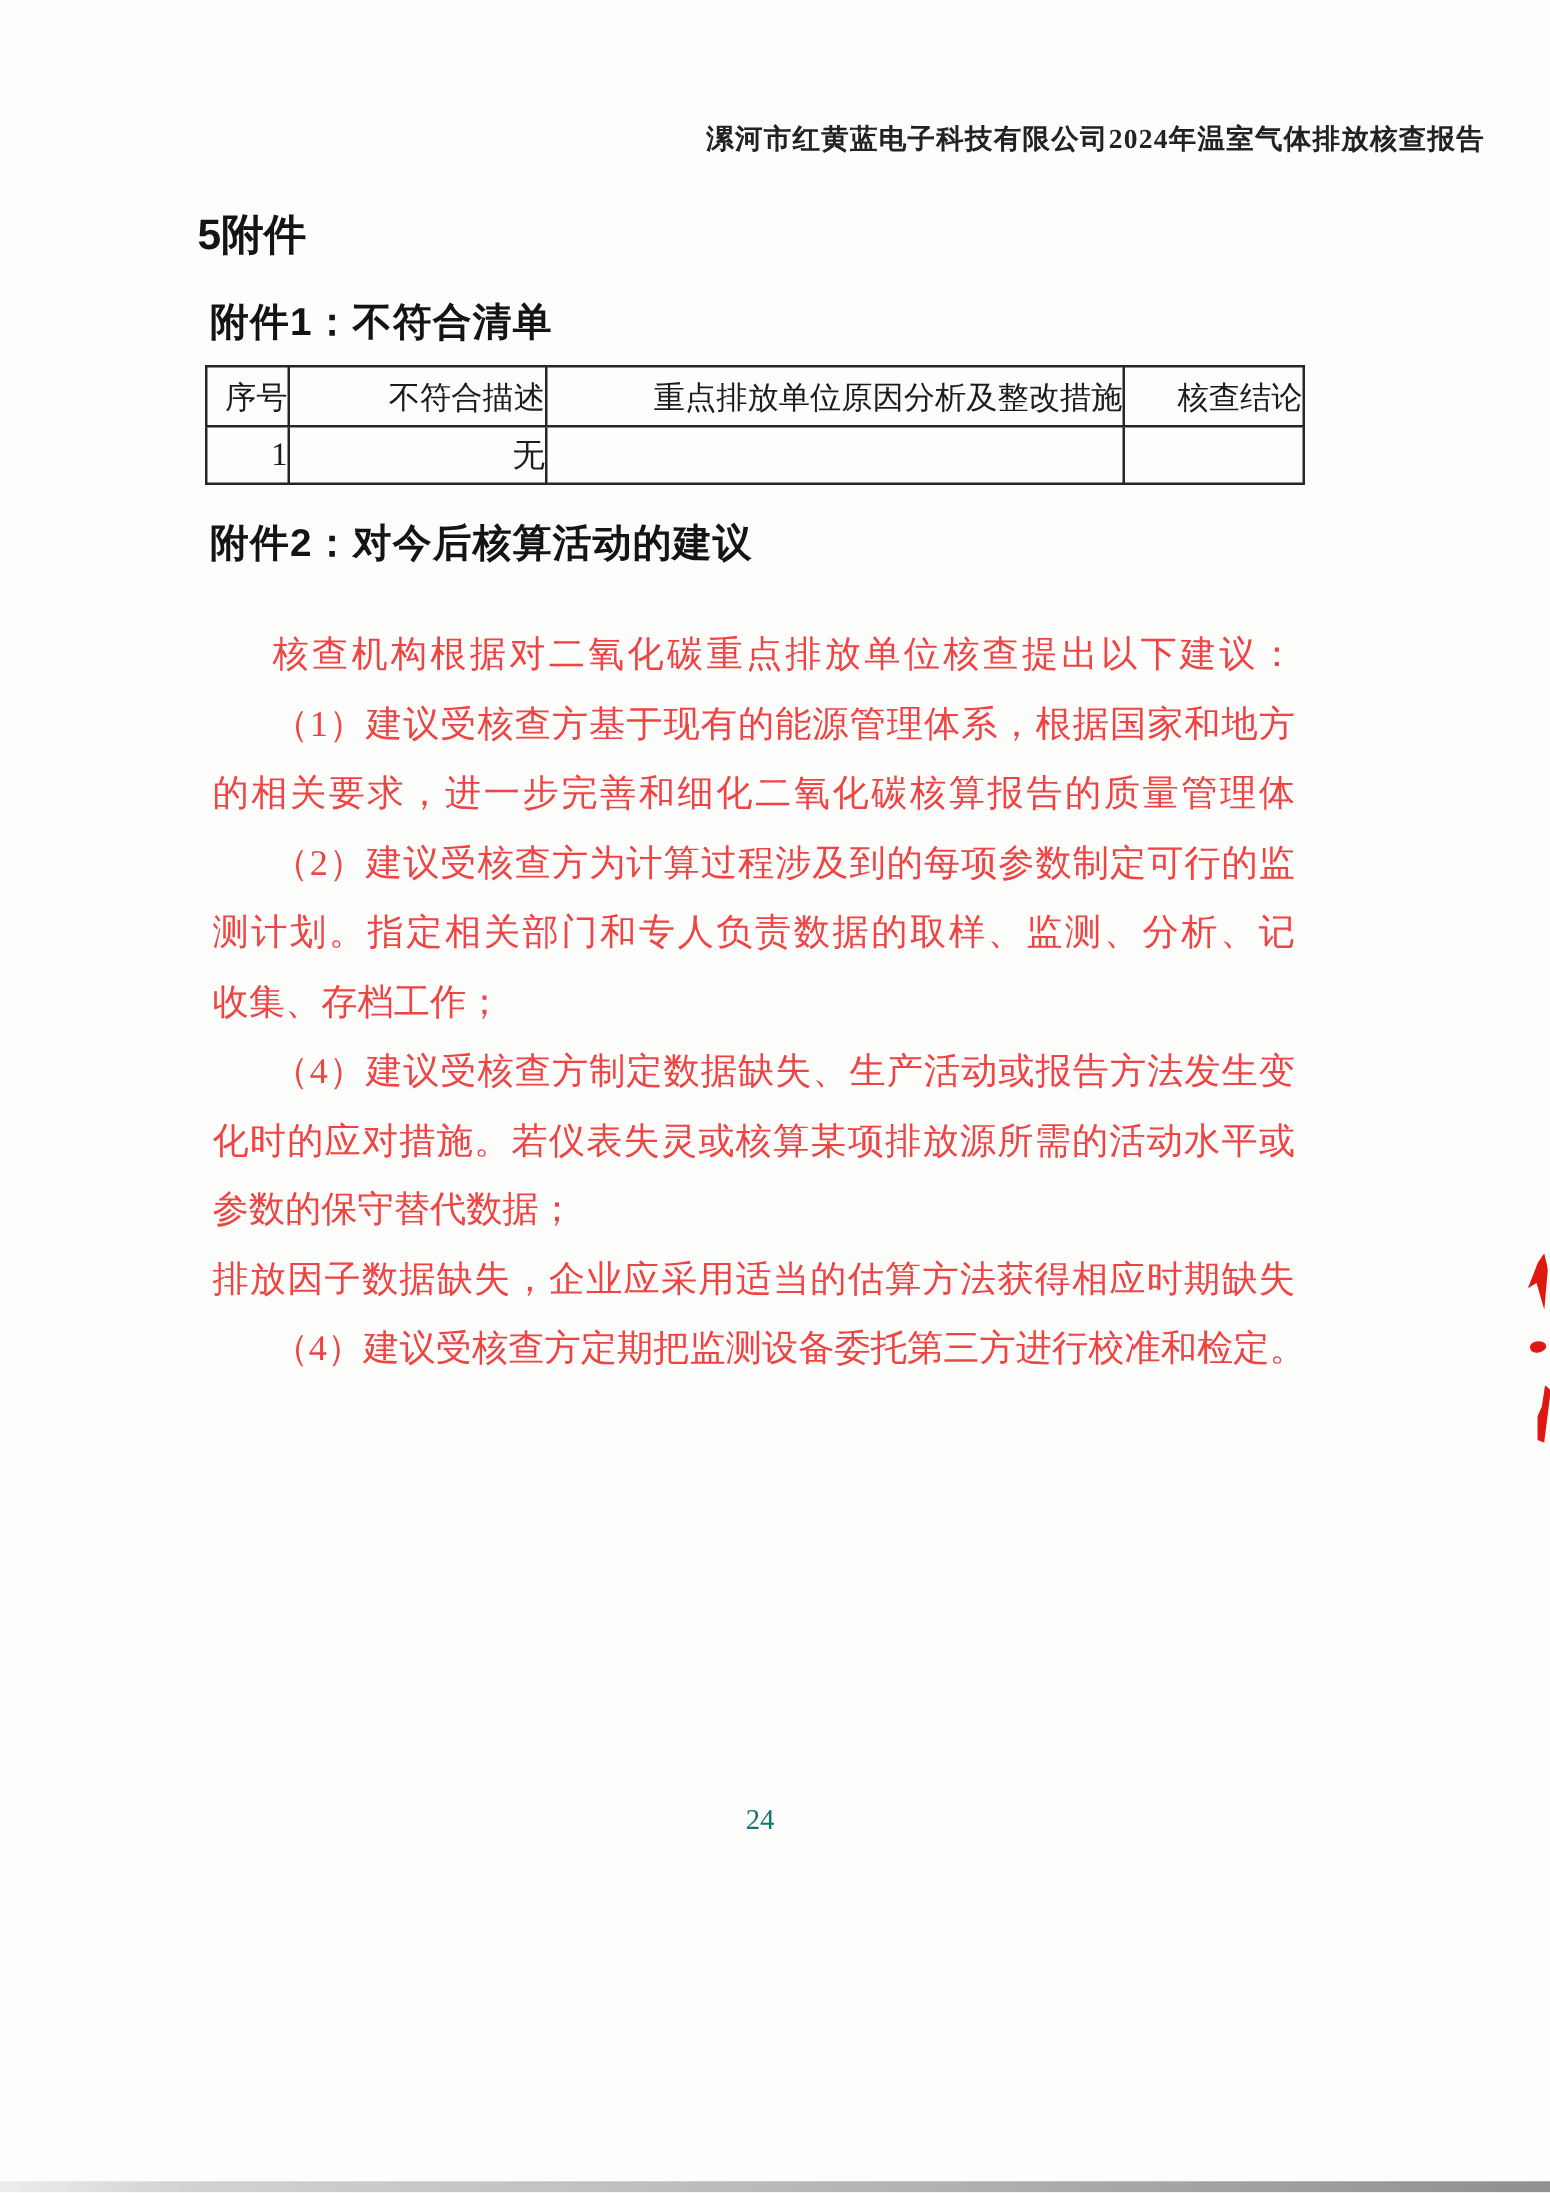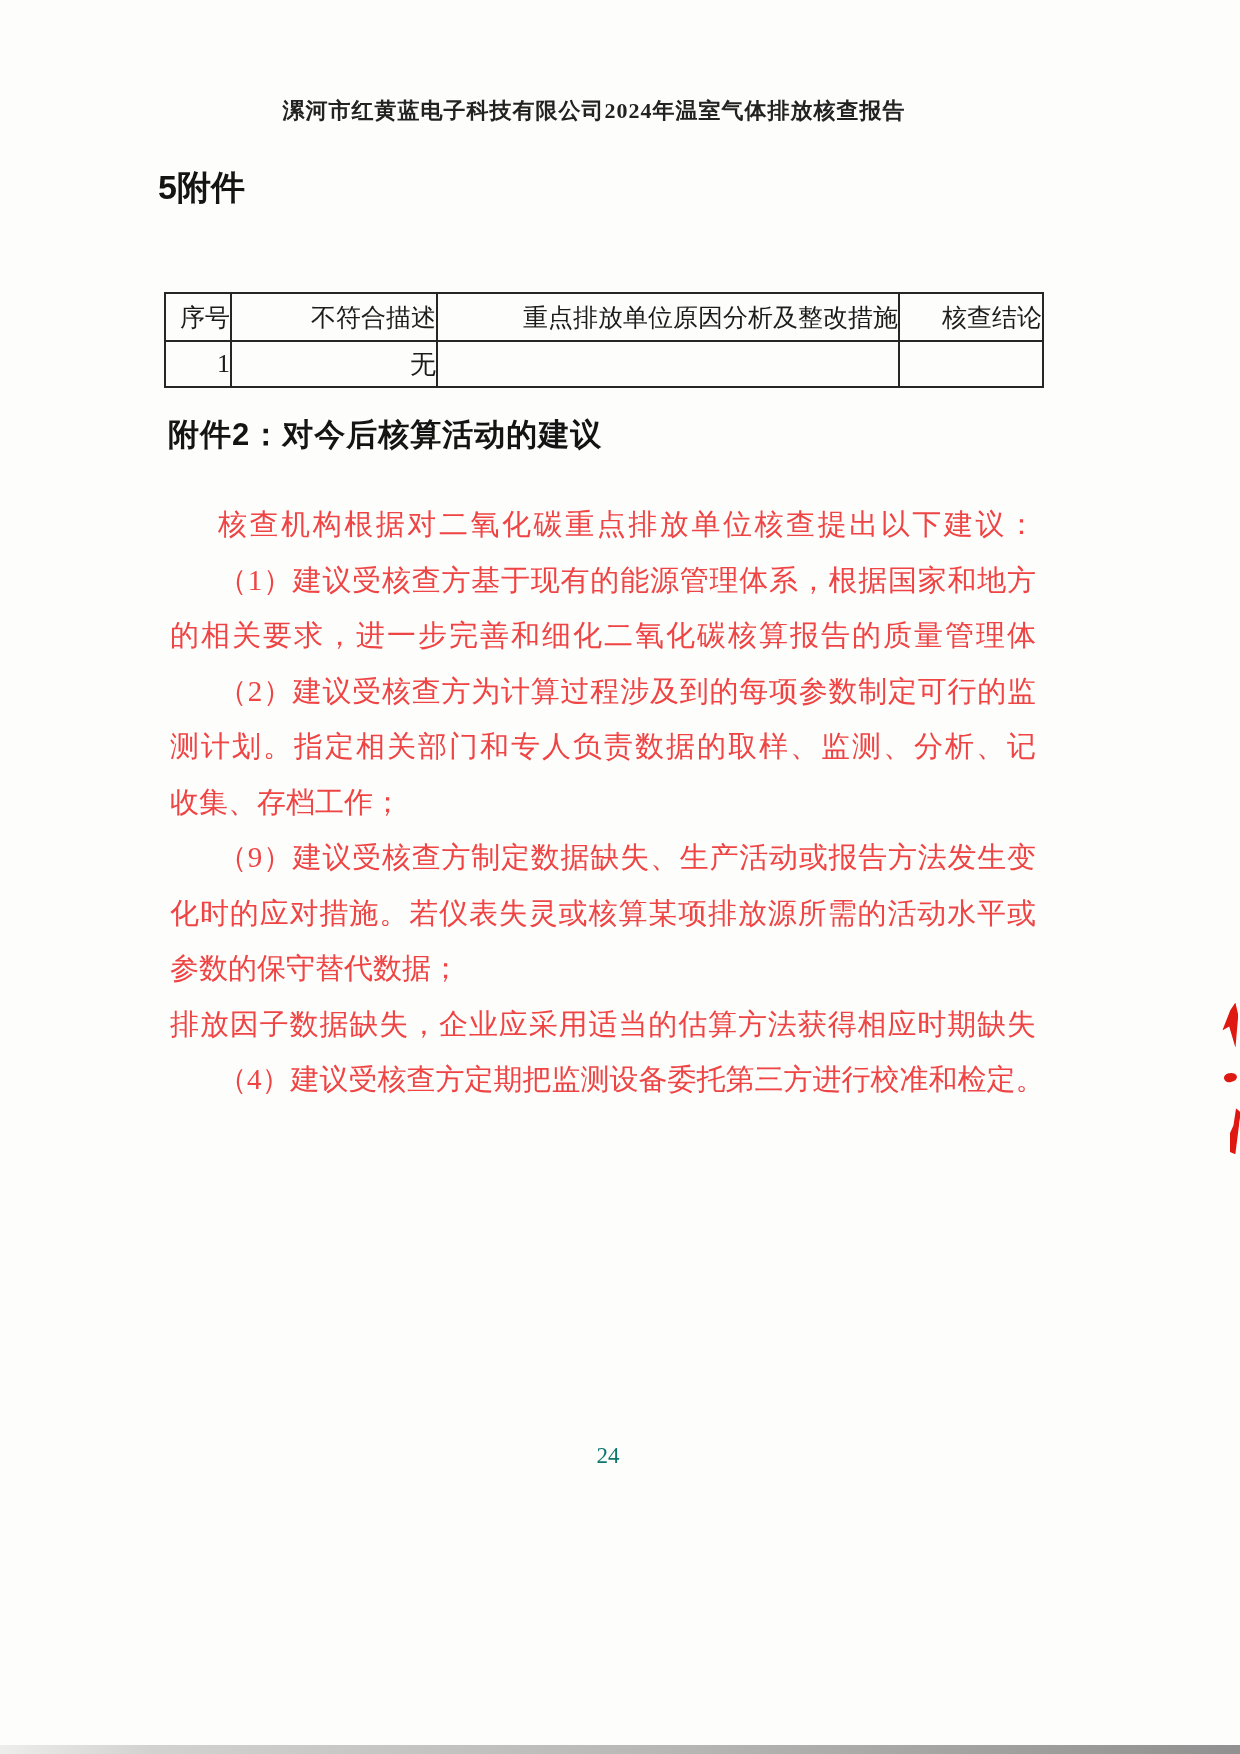--- a/index.html
+++ b/index.html
@@ -8,21 +8,21 @@
     width: 1240px;
     height: 1754px;
     background: #fdfdfc;
     overflow: hidden;
     font-family: "Liberation Serif", "DejaVu Serif", serif;
     color: #1c1c1c;
   }
   .running-header {
     position: absolute;
     top: 96px; left: 0; right: 0;
-    text-align: center;
+    text-align: right;
     padding-right: 52px;
     font-size: 22px;
     font-weight: 700;
     letter-spacing: 1px;
     color: #222;
   }
   .h-main {
     position: absolute;
     left: 158px; top: 165px;
     margin: 0;
@@ -117,20 +117,21 @@
 </style>
 </head>
 <body>
 
 <div class="page">
 
   <div class="running-header">漯河市红黄蓝电子科技有限公司2024年温室气体排放核查报告</div>
 
   <h1 class="h-main">5附件</h1>
 
+  <h2 class="h-sub h-att1">附件1：不符合清单</h2>
 
   <table class="nc-table">
     <colgroup>
       <col style="width:66px">
       <col style="width:206px">
       <col style="width:462px">
       <col style="width:144px">
     </colgroup>
     <thead>
       <tr>
@@ -152,21 +153,21 @@
 
   <h2 class="h-sub h-att2">附件2：对今后核算活动的建议</h2>
 
   <div class="body-text">
     <div class="line indent just">核查机构根据对二氧化碳重点排放单位核查提出以下建议：</div>
     <div class="line indent just">（1）建议受核查方基于现有的能源管理体系，根据国家和地方</div>
     <div class="line just">的相关要求，进一步完善和细化二氧化碳核算报告的质量管理体系；</div>
     <div class="line indent just">（2）建议受核查方为计算过程涉及到的每项参数制定可行的监</div>
     <div class="line just">测计划。指定相关部门和专人负责数据的取样、监测、分析、记录、</div>
     <div class="line">收集、存档工作；</div>
-    <div class="line indent just">（9）建议受核查方制定数据缺失、生产活动或报告方法发生变</div>
+    <div class="line indent just">（4）建议受核查方制定数据缺失、生产活动或报告方法发生变</div>
     <div class="line just">化时的应对措施。若仪表失灵或核算某项排放源所需的活动水平或</div>
     <div class="line">参数的保守替代数据；</div>
     <div class="line just">排放因子数据缺失，企业应采用适当的估算方法获得相应时期缺失</div>
     <div class="line indent">（4）建议受核查方定期把监测设备委托第三方进行校准和检定。</div>
   </div>
 
   <div class="page-number">24</div>
 
   <div class="red-mark mark-flame"></div>
   <div class="red-mark mark-dot"></div>

